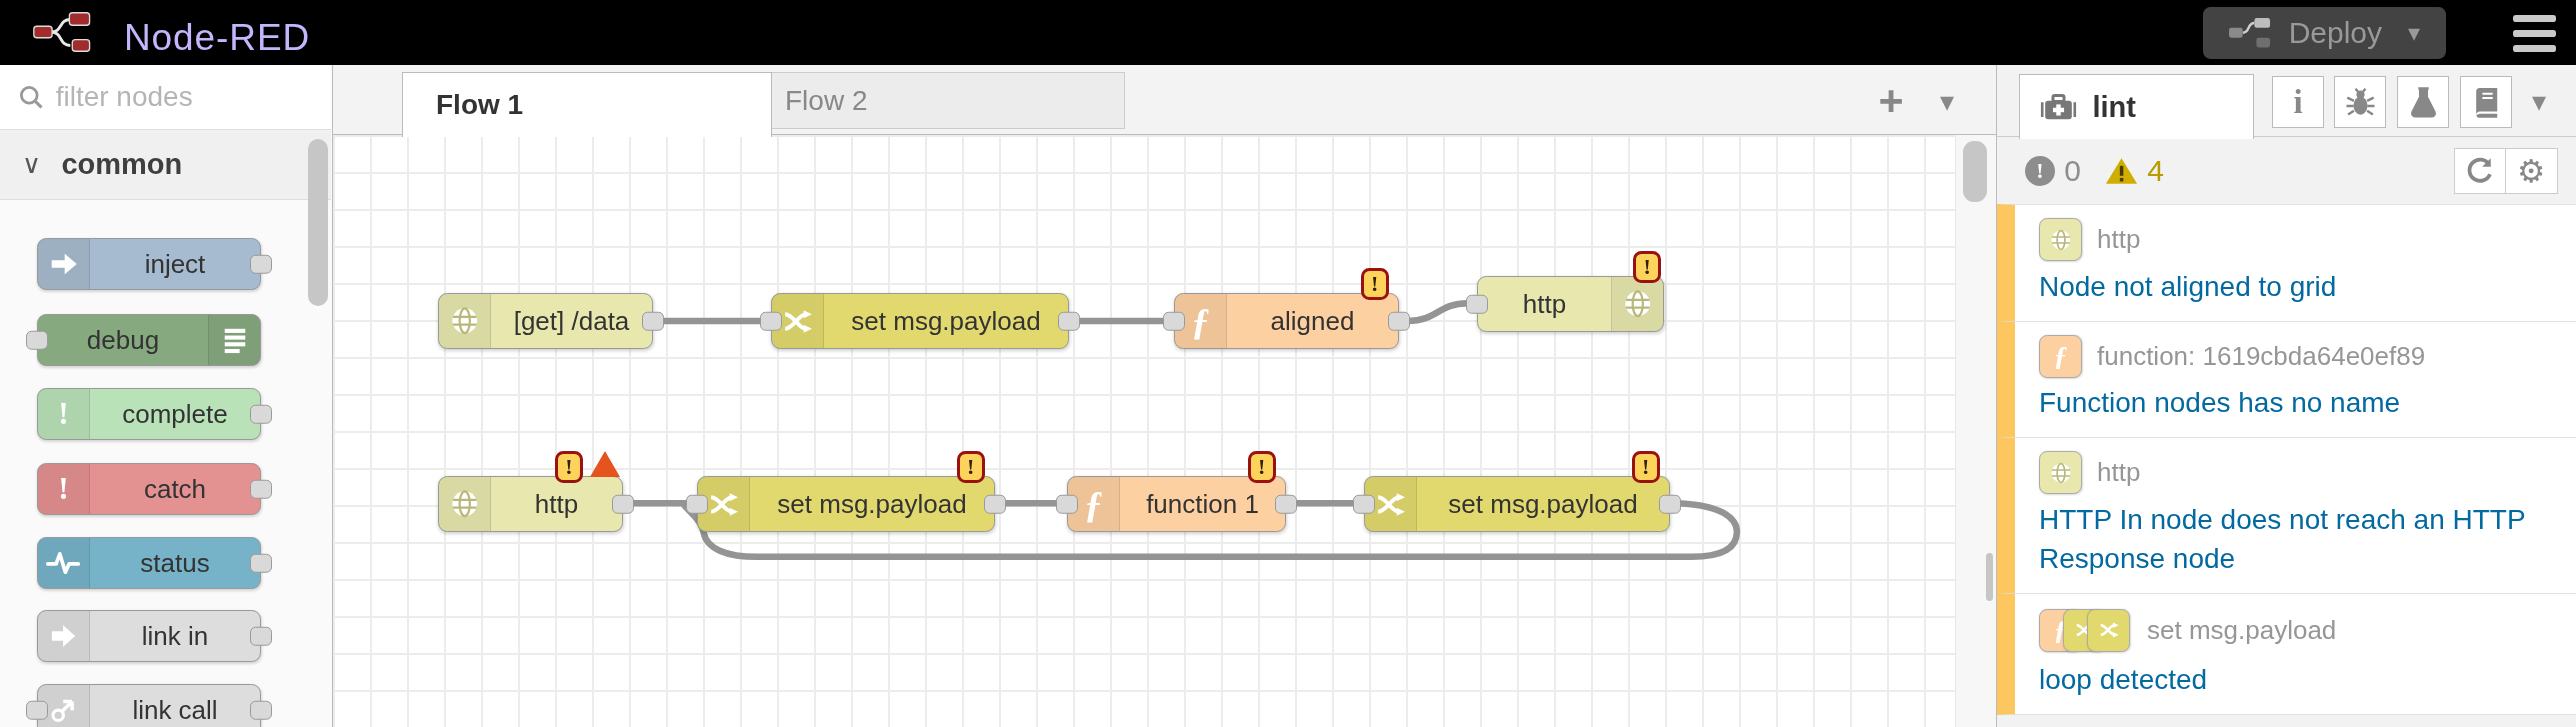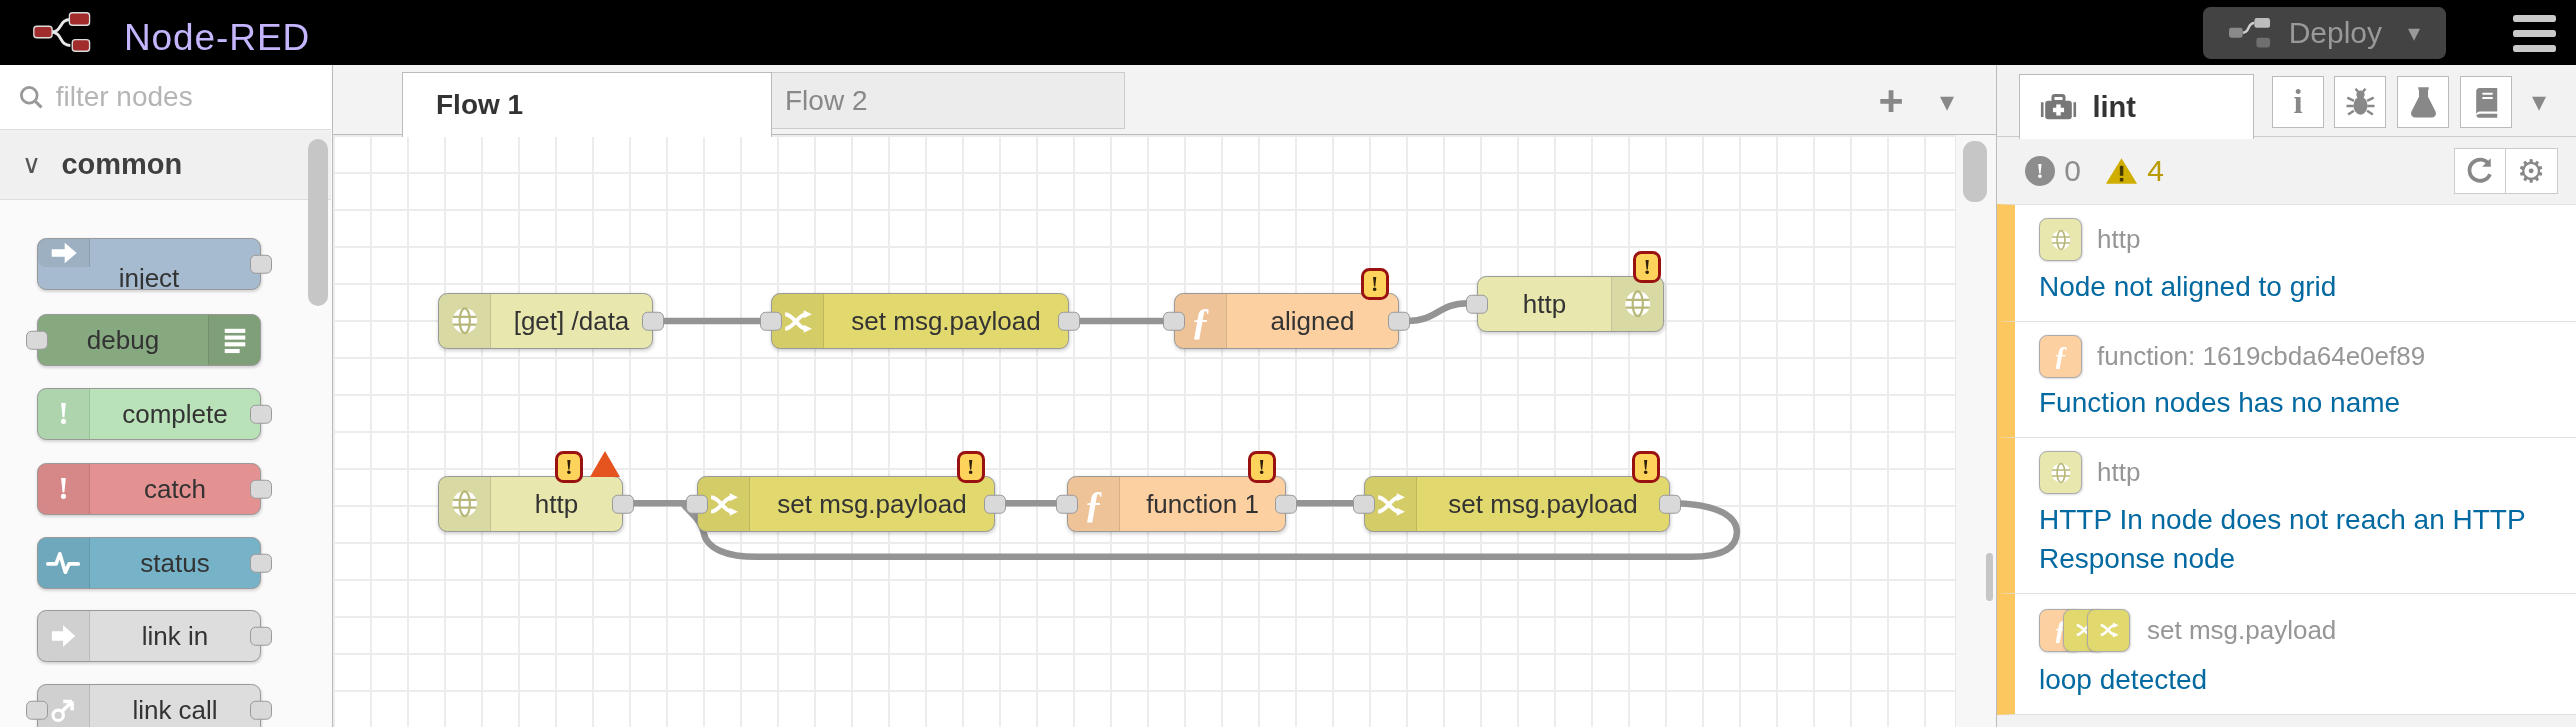--- a/index.html
+++ b/index.html
@@ -150,21 +150,21 @@
       <circle cx="7" cy="7" r="4.5" stroke="#999" stroke-width="1.6" fill="none"></circle>
       <path d="M10.5 10.5 L14 14" stroke="#999" stroke-width="1.8"></path>
     </svg>
     <input type="text" placeholder="filter nodes" style="">
   </div>
   <div id="palette-cat">
     <span class="chev">∨</span>
     <span class="cat-label">common</span>
   </div>
 
-  <div class="pnode" style="top: 173px; background-color: rgb(166, 187, 207); flex-direction: column;">
+  <div class="pnode" style="top: 173px; background-color: rgb(166, 187, 207);">
     <div class="icon-region ileft">
       <svg width="31.5" height="28" viewBox="0 0 17 15">
           <path d="M2 5.5 h7 v-3.5 l6.5 5.5 -6.5 5.5 v-3.5 h-7 z" fill="#fff"></path>
         </svg>
     </div>
     <div class="nlabel">inject</div>
     <div class="port pout"></div>
   </div>
 
   <div class="pnode" style="top: 249px; background-color: rgb(135, 169, 128);">

